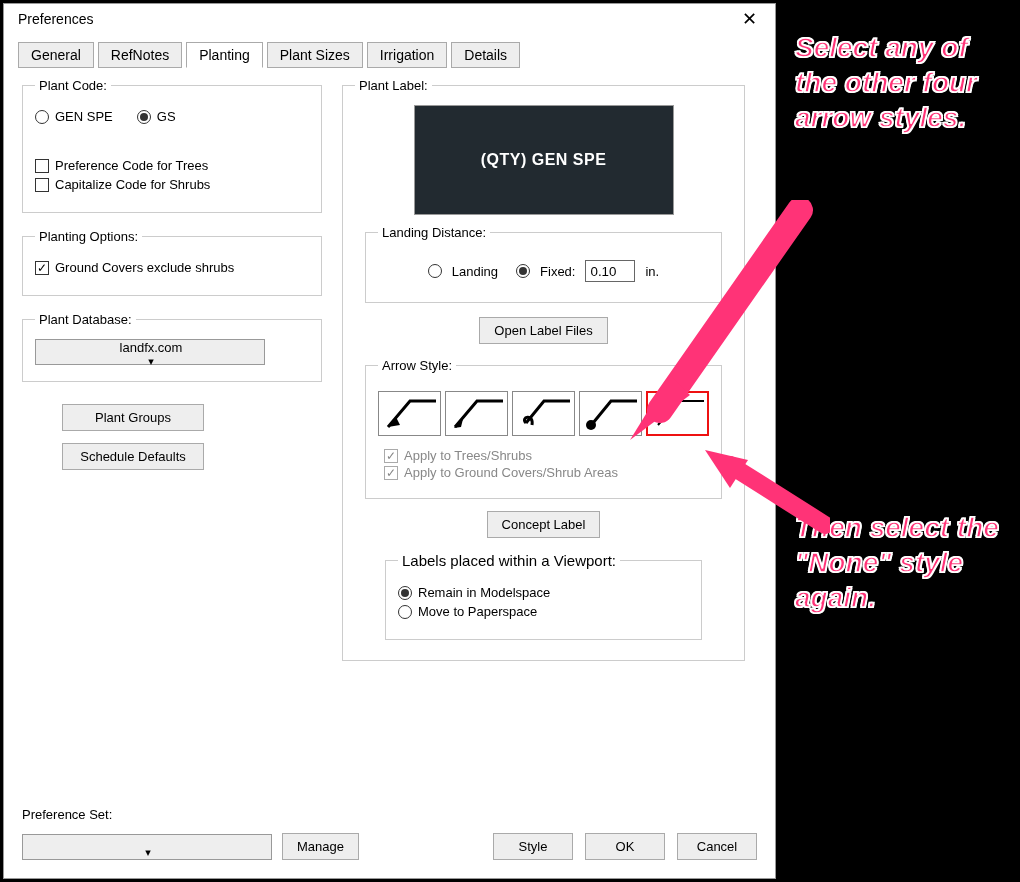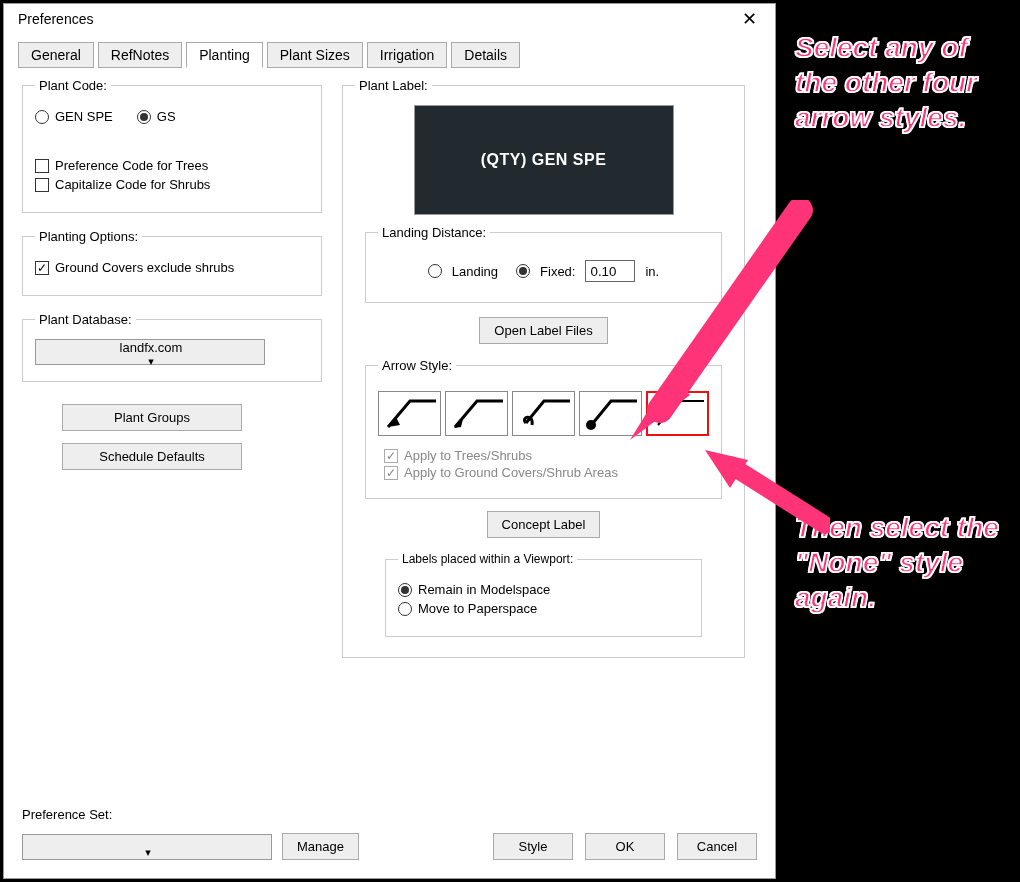--- a/index.html
+++ b/index.html
@@ -94,21 +94,21 @@
   .btn {
     border: 1px solid #aaa;
     background: #eee;
     padding: 5px 14px;
     font-size: 13px;
     cursor: pointer;
     display: inline-block;
     text-align: center;
   }
   .leftbtns { padding-left: 40px; }
-  .leftbtns .btn { width: 180px; margin: 6px 0; }
+  .leftbtns .btn { width: 142px; margin: 6px 0; }
 
   .plant-label-preview {
     width: 260px; height: 110px;
     background: #222a30;
     border: 1px solid #999;
     margin: 0 auto 10px auto;
     display: flex; align-items: center; justify-content: center;
     color: #fff;
     font-weight: bold;
     font-size: 16px;
@@ -128,21 +128,21 @@
     background:#fff;
     display:flex; align-items:center; justify-content:center;
     cursor:pointer;
   }
   .arrow-tile.selected { border: 2px solid #e11; }
   .arrow-tile svg { width: 56px; height: 38px; }
 
   .apply-block { margin-left: 6px; }
   .apply-block .check-item { margin: 2px 0; }
 
-  .viewport-fs legend { font-size:12px; }
+  .viewport-fs legend { font-size:15px; }
   .bottom-row {
     position: absolute;
     left: 18px; right: 18px; bottom: 18px;
     display: flex; align-items: center; justify-content: space-between;
   }
   .pref-set { display:flex; align-items:center; gap:10px; }
   .pref-set .combo { width: 250px; }
   .dlg-buttons { display:flex; gap:12px; }
   .dlg-buttons .btn { width: 80px; }
 

